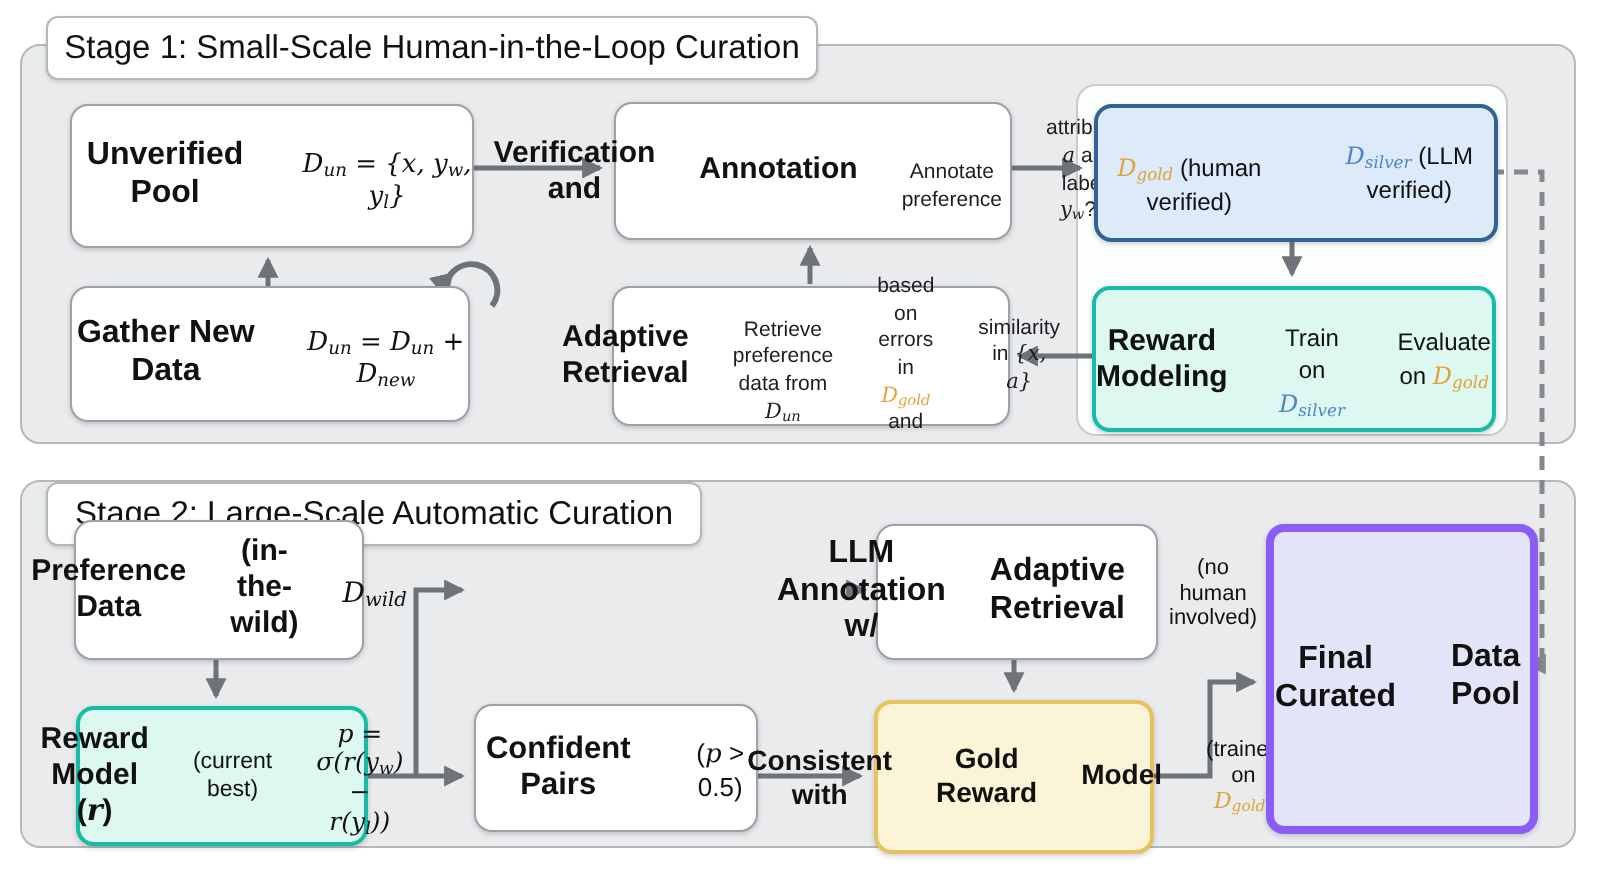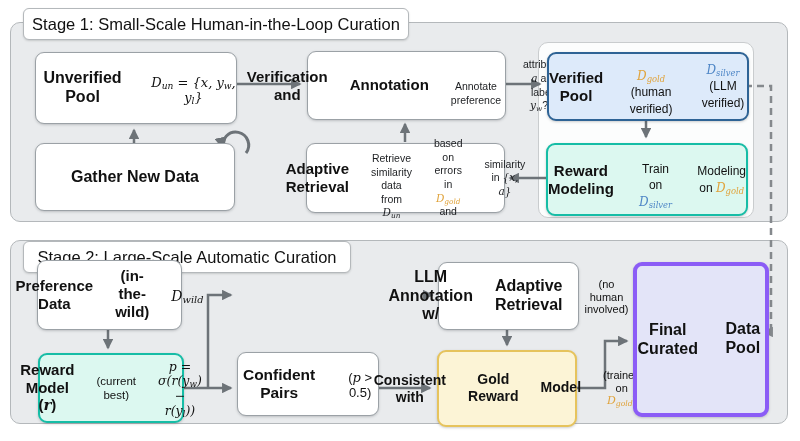--- a/index.html
+++ b/index.html
@@ -78,46 +78,46 @@
     <span>Stage 2: Large-Scale Automatic Curation</span>
   </div>
 
   <div class="box" style="left:35px;top:52px;width:200px;height:70px">
     <div class="bt lg">Unverified Pool</div>
     <div class="math fm"><span>D</span><sub>un</sub><span> = {x, y</span><sub>w</sub><span>, y</span><sub>l</sub><span>}</span></div>
   </div>
 
   <div class="box" style="left:35px;top:143px;width:198px;height:66px">
     <div class="bt lg">Gather New Data</div>
+    <div class="math fm"><span>D</span><sub>un</sub><span> = D</span><sub>un</sub><span> + D</span><sub>new</sub></div>
   </div>
 
   <div class="box" style="left:307px;top:51px;width:197px;height:67px">
     <div class="bt">Verification and</div>
     <div class="bt" style="margin-top:-2px">Annotation</div>
     <div class="small">Annotate preference</div>
     <div class="small math" style="margin-top:0"><span class="rm">attributes </span><span>a</span><span class="rm"> and labels </span><span>y</span><sub>w</sub><span class="rm">? </span><span>y</span><sub>l</sub></div>
   </div>
 
   <div class="box" style="left:306px;top:143px;width:197px;height:68px">
     <div class="bt">Adaptive Retrieval</div>
-    <div class="small math"><span class="rm">Retrieve similarity data from </span><span>D</span><sub>un</sub></div>
+    <div class="small math"><span class="rm">Retrieve preference data from </span><span>D</span><sub>un</sub></div>
     <div class="small math" style="margin-top:0"><span class="rm">based on errors in </span><span style="color: rgb(224, 163, 59);">D</span><sub style="color: rgb(224, 163, 59);">gold</sub><span class="rm"> and</span></div>
     <div class="small math" style="margin-top:0"><span class="rm">similarity in </span><span>{x, a}</span></div>
   </div>
 
   <div class="box blue" style="left:547px;top:52px;width:198px;height:65px">
-    <div class="bt">Verified Pool</div>
     <div class="sub12 math"><span style="color: rgb(224, 163, 59);">D</span><sub style="color: rgb(224, 163, 59);">gold</sub><span class="rm"> (human verified)</span></div>
     <div class="sub12 math" style="margin-top:0"><span style="color: rgb(78, 134, 198);">D</span><sub style="color: rgb(78, 134, 198);">silver</sub><span class="rm"> (LLM verified)</span></div>
   </div>
 
   <div class="box mint" style="left:546px;top:143px;width:198px;height:69px">
     <div class="bt">Reward Modeling</div>
     <div class="sub12 math"><span class="rm">Train on </span><span style="color: rgb(78, 134, 198);">D</span><sub style="color: rgb(78, 134, 198);">silver</sub></div>
-    <div class="sub12 math" style="margin-top:0"><span class="rm">Modeling on </span><span style="color: rgb(224, 163, 59);">D</span><sub style="color: rgb(224, 163, 59);">gold</sub></div>
+    <div class="sub12 math" style="margin-top:0"><span class="rm">Evaluate on </span><span style="color: rgb(224, 163, 59);">D</span><sub style="color: rgb(224, 163, 59);">gold</sub></div>
   </div>
 
   <div class="box" style="left:37px;top:260px;width:143px;height:68px">
     <div class="bt">Preference Data</div>
     <div class="bt" style="margin-top:-2px">(in-the-wild)</div>
     <div class="math fm14"><span>D</span><sub>wild</sub></div>
   </div>
 
   <div class="box mint" style="left:38px;top:353px;width:142px;height:66px">
     <div class="bt math"><span class="rm">Reward Model (</span><span>r</span><span class="rm">)</span></div>

